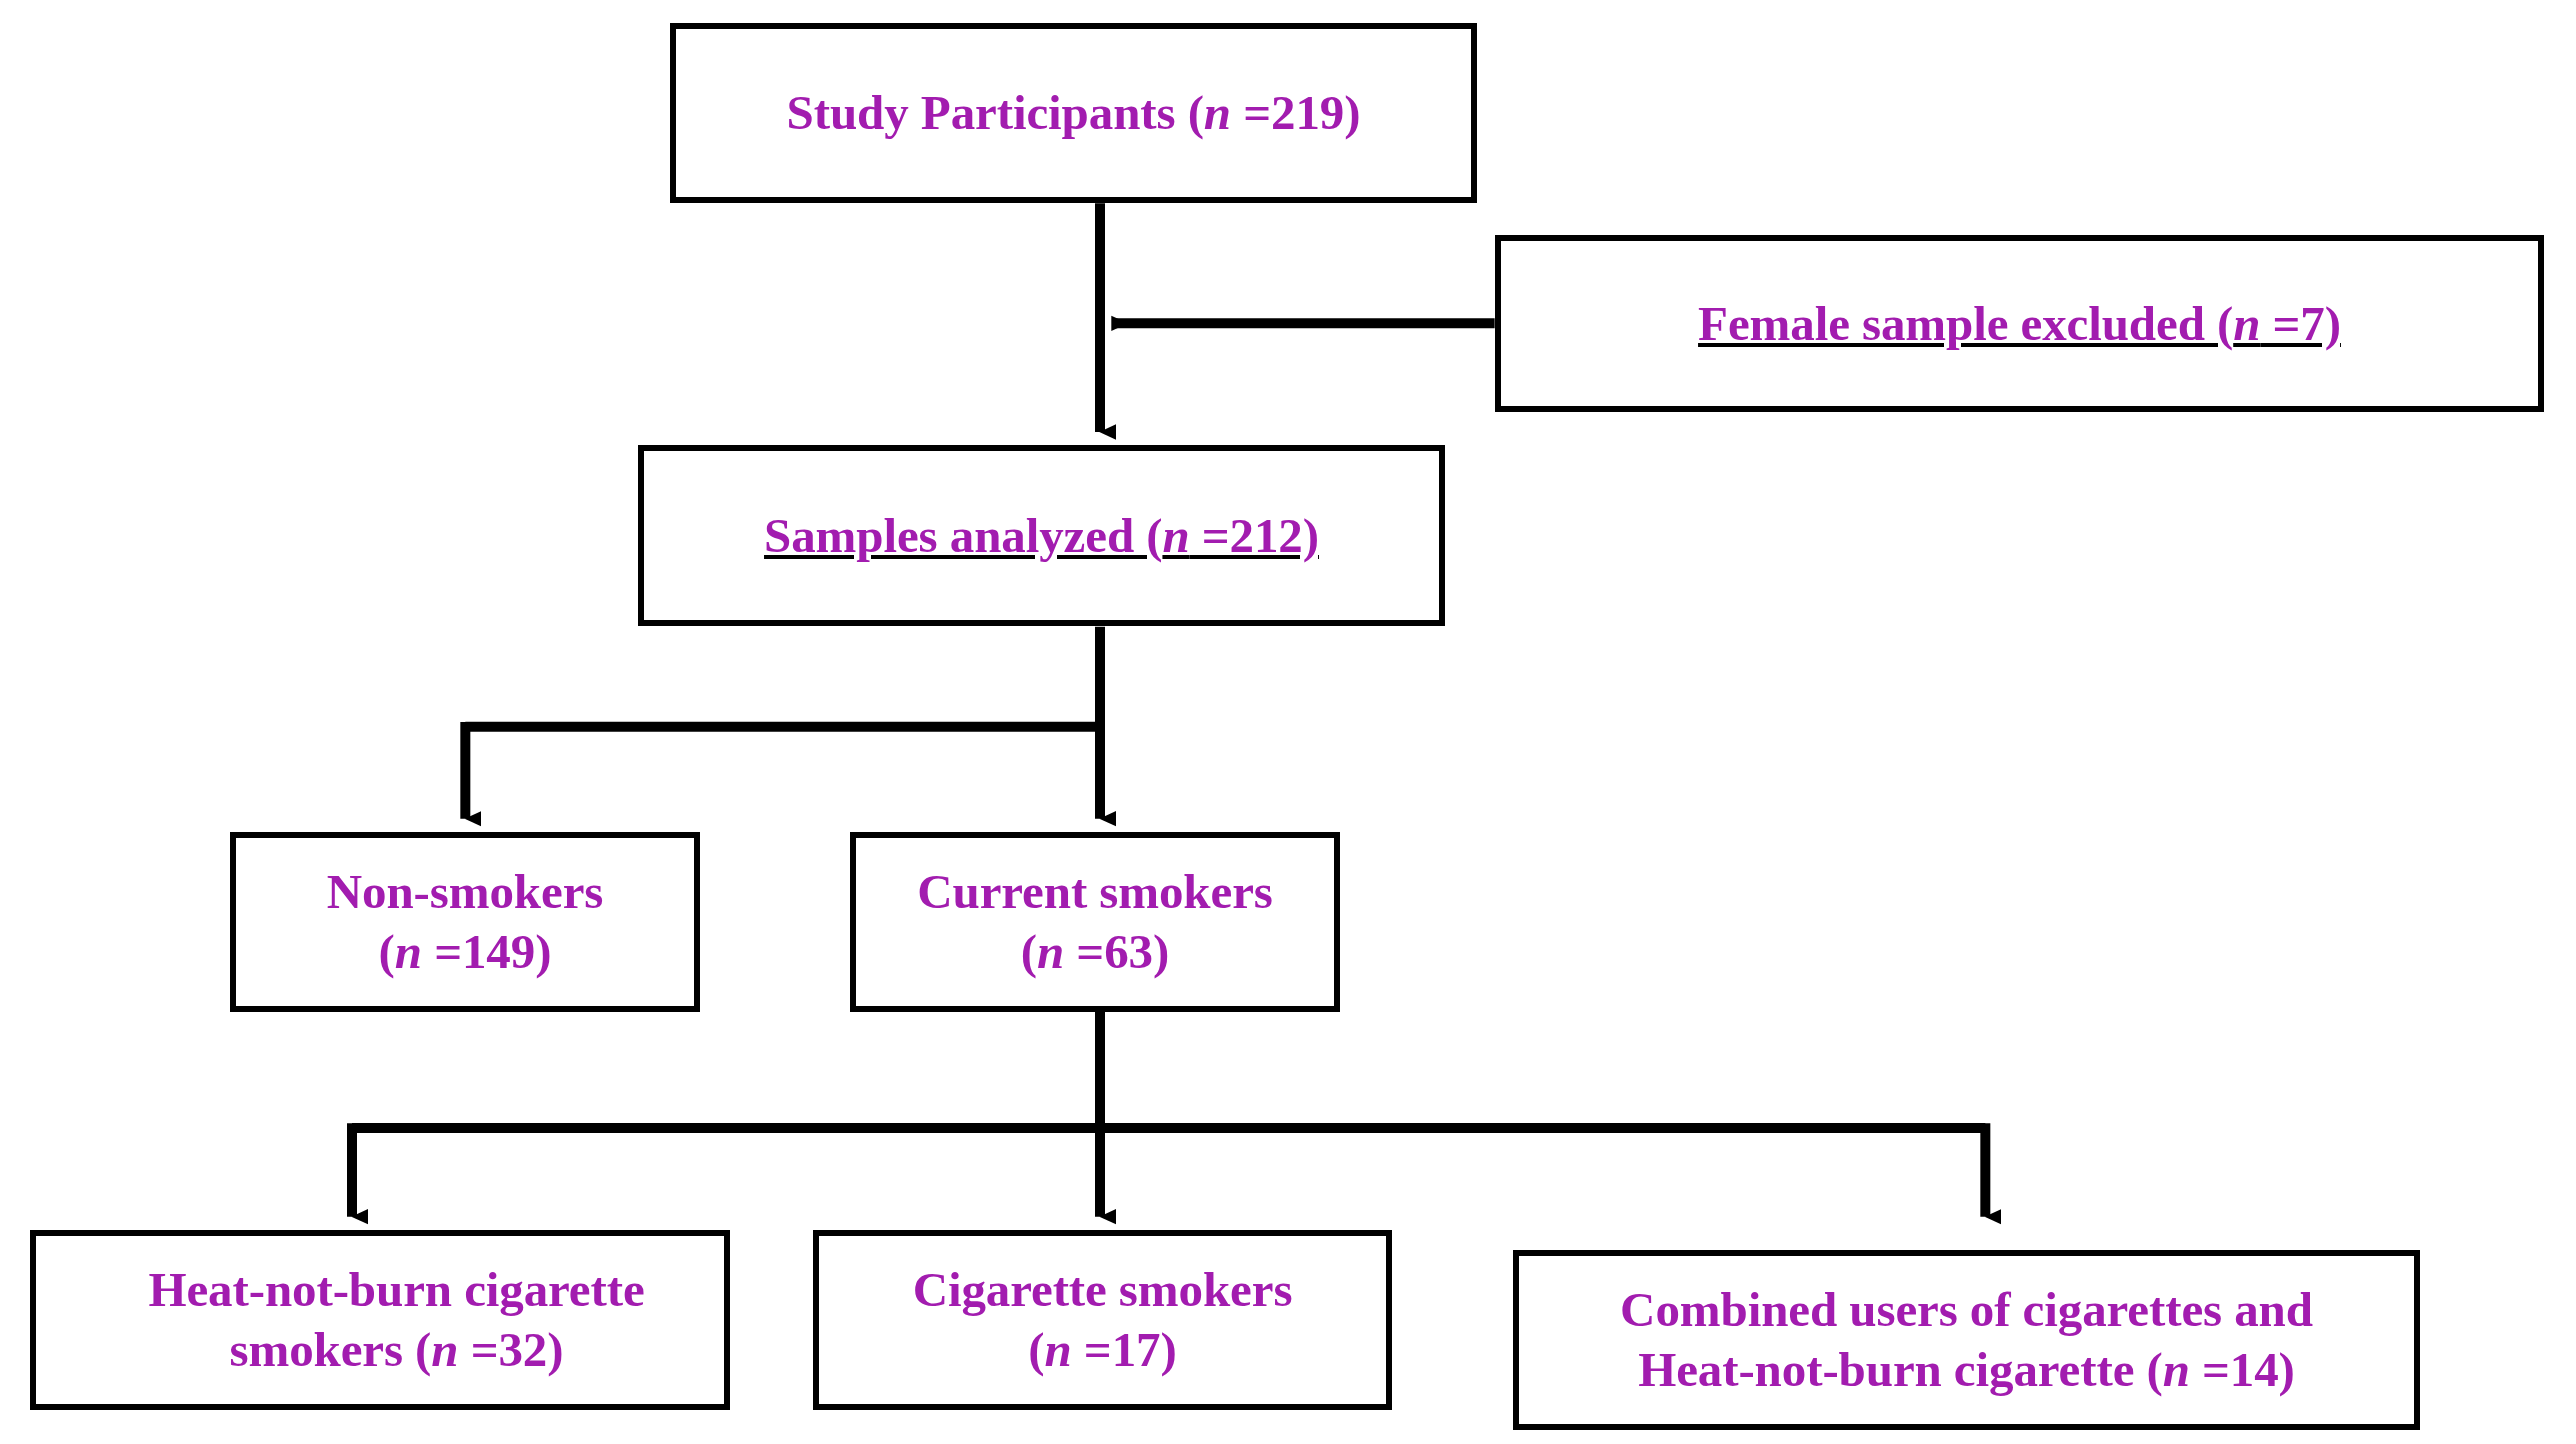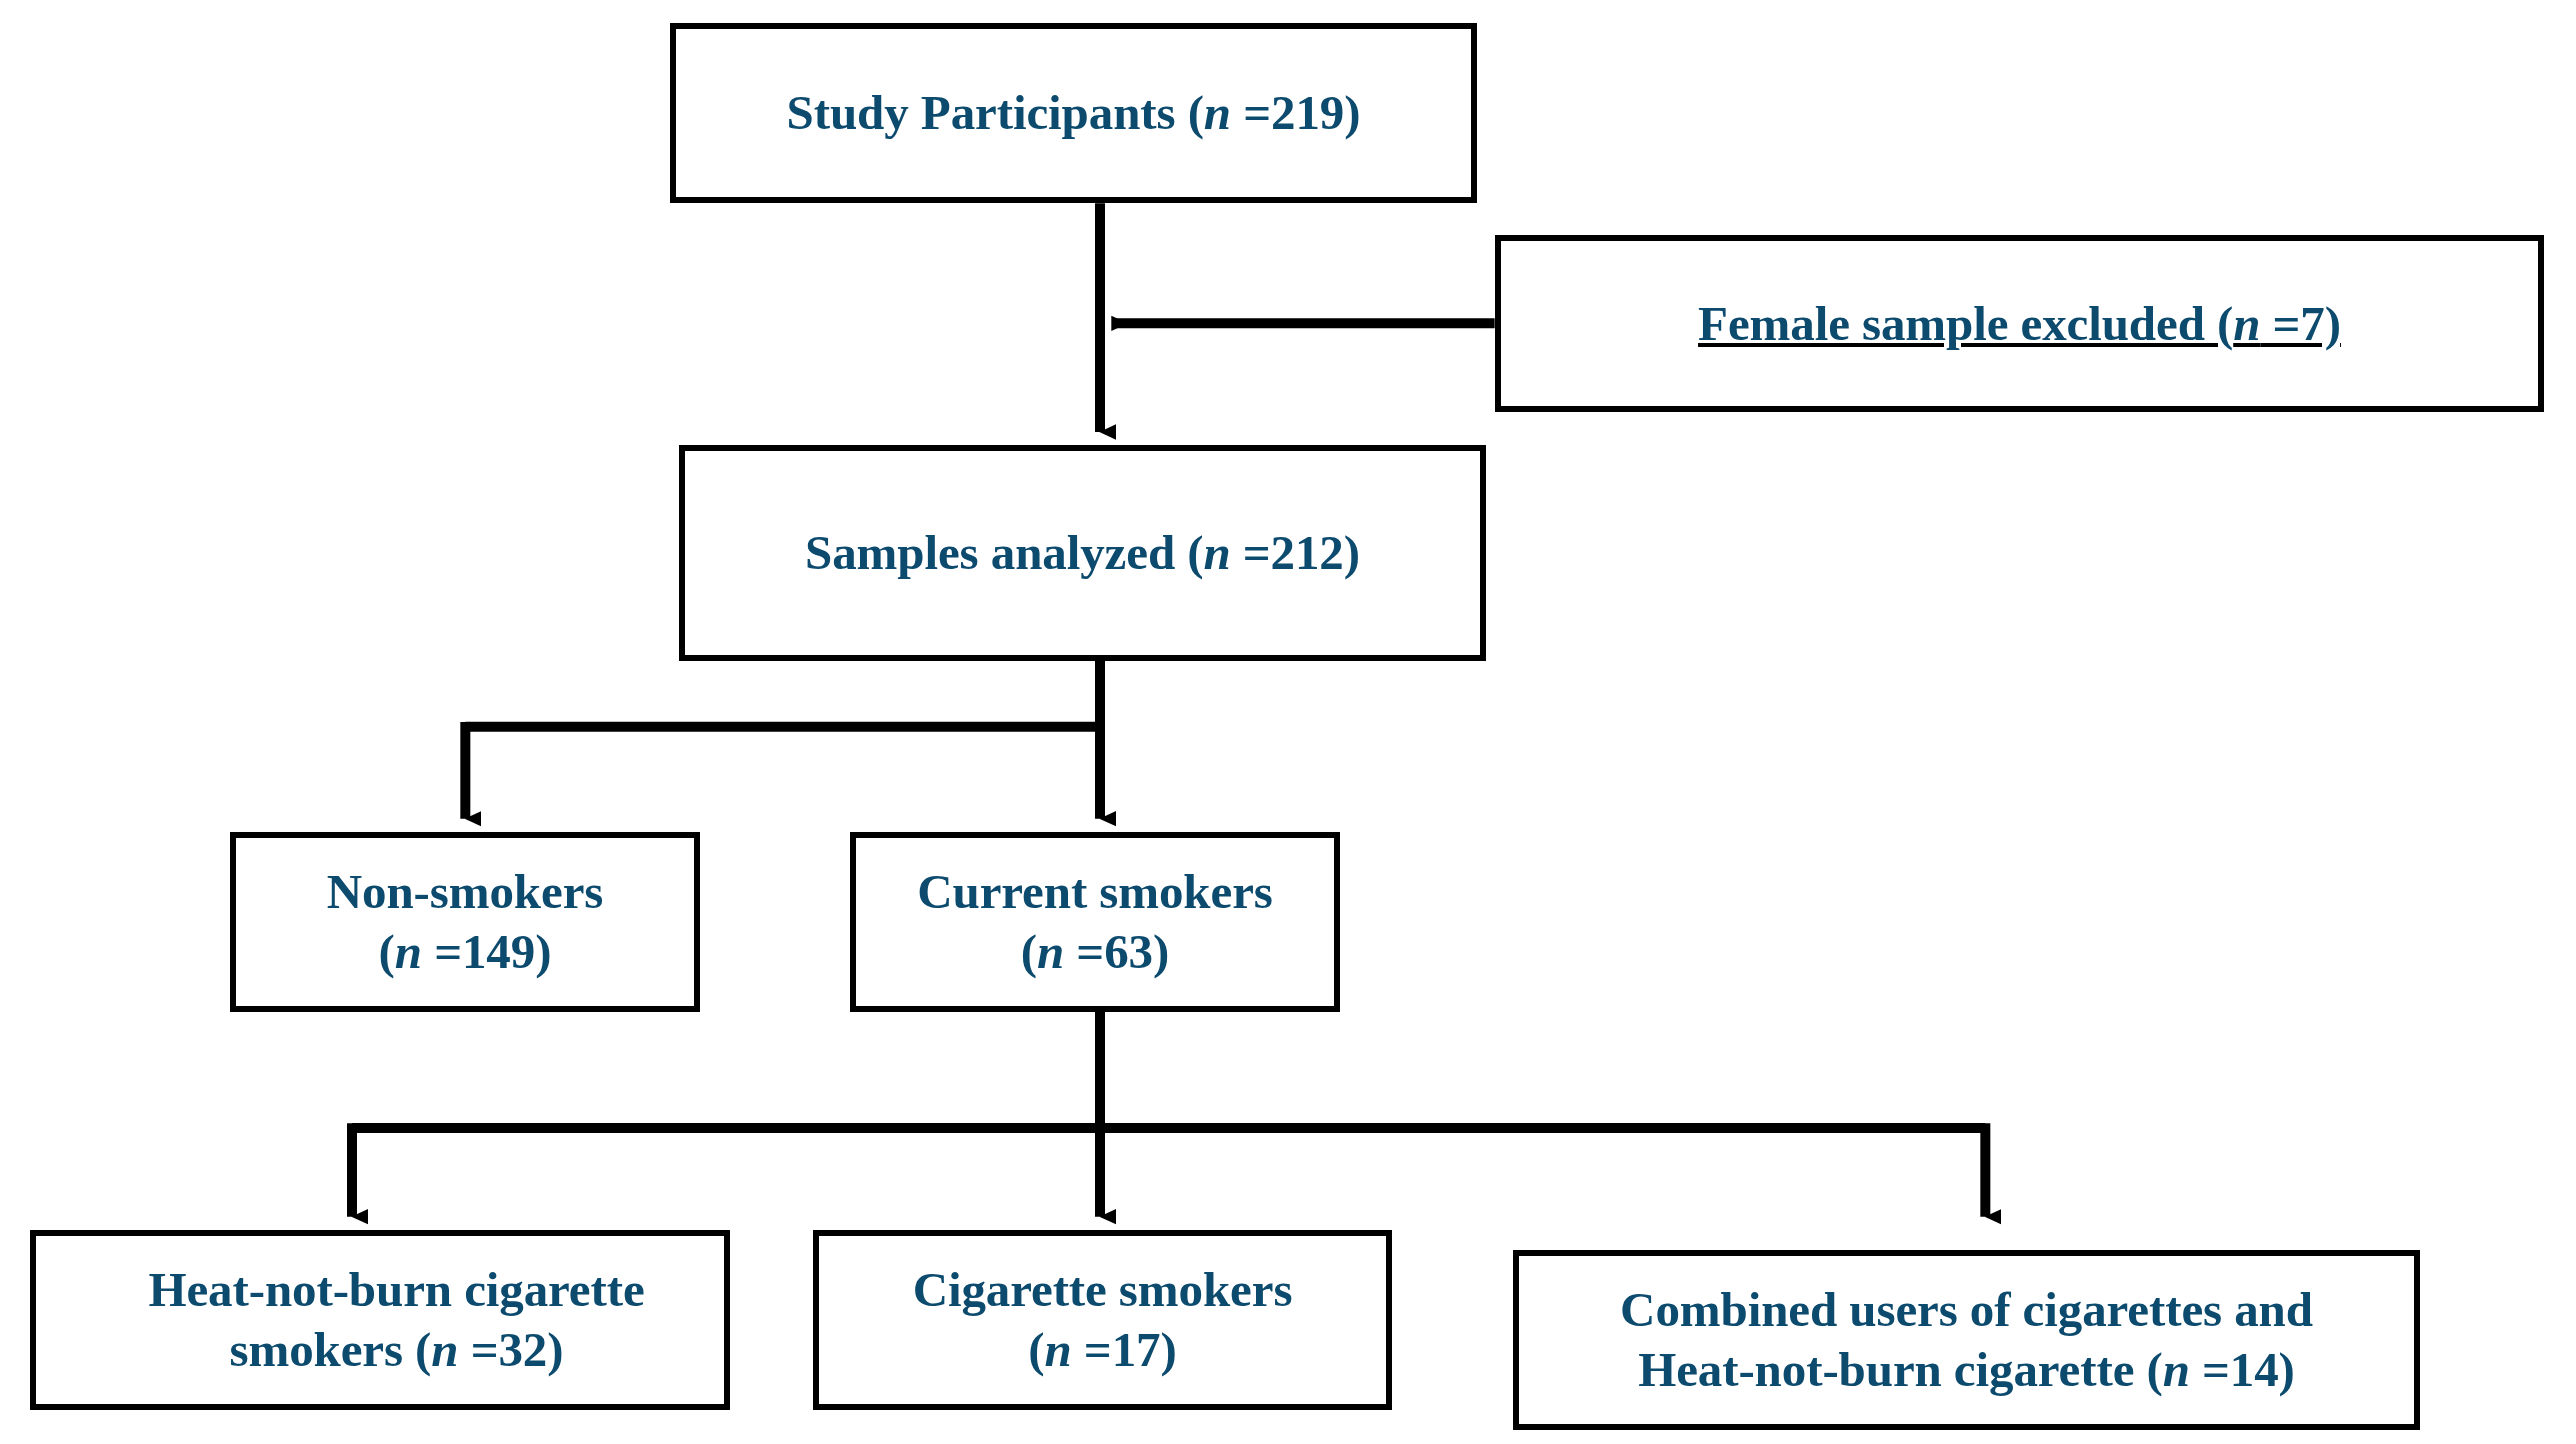--- a/index.html
+++ b/index.html
@@ -33,32 +33,32 @@
     align-items: center;
     justify-content: center;
     text-align: center;
     z-index: 2;
   }
   .node-text {
     font-family: "Liberation Serif", "DejaVu Serif", serif;
     font-weight: bold;
     font-size: 49px;
     line-height: 1.22;
-    color: #0c4a6e;
+    color: #a21caf;
     letter-spacing: -0.1px;
     padding: 0 12px;
     white-space: pre-line;
   }
   .node-text .it {
     font-style: italic;
   }
   
   #node-study-participants { left: 670px; top: 23px;   width: 807px; height: 180px; }
   #node-female-excluded    { left: 1495px; top: 235px;  width: 1049px; height: 177px; text-decoration: underline; }
-  #node-samples-analyzed   { left: 679px; top: 445px;  width: 807px; height: 216px; }
+  #node-samples-analyzed   { left: 638px; top: 445px;  width: 807px; height: 181px; text-decoration: underline; }
   #node-non-smokers        { left: 230px;  top: 832px; width: 470px;  height: 180px; align-items: center; }
   #node-current-smokers    { left: 850px; top: 832px; width: 490px;  height: 180px; }
   #node-hnb-smokers        { left: 30px;   top: 1230px; width: 700px; height: 180px; padding-left: 33px; }
   #node-cigarette-smokers  { left: 813px; top: 1230px; width: 579px;  height: 180px; }
   #node-combined-users     { left: 1513px; top: 1230px; width: 907px; height: 180px; margin-top: 20px; }
 </style>
 </head>
 <body>
 
 <div id="canvas">

